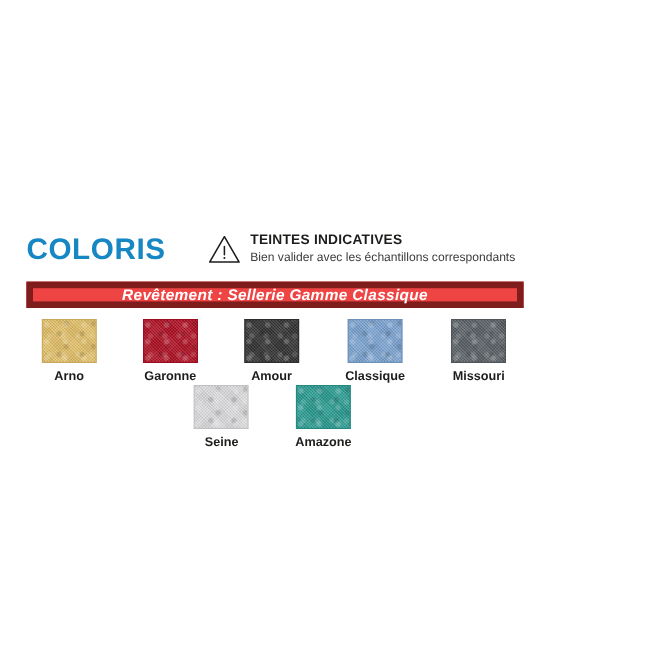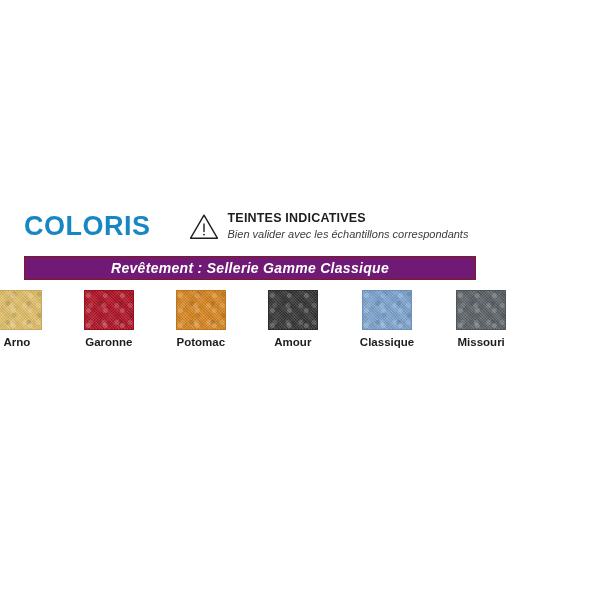--- a/index.html
+++ b/index.html
@@ -63,32 +63,31 @@
     font-size: 12.5px;
     font-weight: bold;
     color: #1d1d1b;
     letter-spacing: 0.2px;
     line-height: 1.25;
     white-space: nowrap;
   }
 
   .notice-sub {
     font-size: 11px;
-    font-style: italic;
     color: #3c3c3b;
     line-height: 1.3;
     white-space: nowrap;
   }
 
   
   .banner {
     margin: 4px 20px 0 24px;
     height: 24px;
-    background: #701a75;
-    border: 1px solid #7f1d1d;
+    background: #ef4444;
+    border: 6px solid #7f1d1d;
     display: flex;
     align-items: center;
     justify-content: center;
     box-sizing: border-box;
   }
 
   .banner-text {
     color: #ffffff;
     font-size: 14px;
     font-style: italic;
@@ -202,24 +201,20 @@
       <div class="swatch-cell">
         <div class="swatch-chip" style="background-color: rgb(227, 192, 105);"></div>
         <div class="swatch-label">Arno</div>
       </div>
 
       <div class="swatch-cell">
         <div class="swatch-chip" style="background-color: rgb(176, 16, 36);"></div>
         <div class="swatch-label">Garonne</div>
       </div>
 
-      <div class="swatch-cell">
-        <div class="swatch-chip" style="background-color: rgb(217, 134, 31);"></div>
-        <div class="swatch-label">Potomac</div>
-      </div>
 
       <div class="swatch-cell">
         <div class="swatch-chip" style="background-color: rgb(52, 52, 52);"></div>
         <div class="swatch-label">Amour</div>
       </div>
 
       <div class="swatch-cell">
         <div class="swatch-chip" style="background-color: rgb(124, 164, 209);"></div>
         <div class="swatch-label">Classique</div>
       </div>
@@ -228,18 +223,26 @@
 
       <div class="swatch-cell">
         <div class="swatch-chip" style="background-color: rgb(90, 97, 102);"></div>
         <div class="swatch-label">Missouri</div>
       </div>
 
     </div>
 
     <div class="swatch-row row-2">
 
-
+      <div class="swatch-cell">
+        <div class="swatch-chip" style="background-color: rgb(220, 220, 222);"></div>
+        <div class="swatch-label">Seine</div>
+      </div>
+
+      <div class="swatch-cell">
+        <div class="swatch-chip" style="background-color: rgb(43, 156, 146);"></div>
+        <div class="swatch-label">Amazone</div>
+      </div>
 
     </div>
 
   </div>
 </div>
 
 </body></html>

